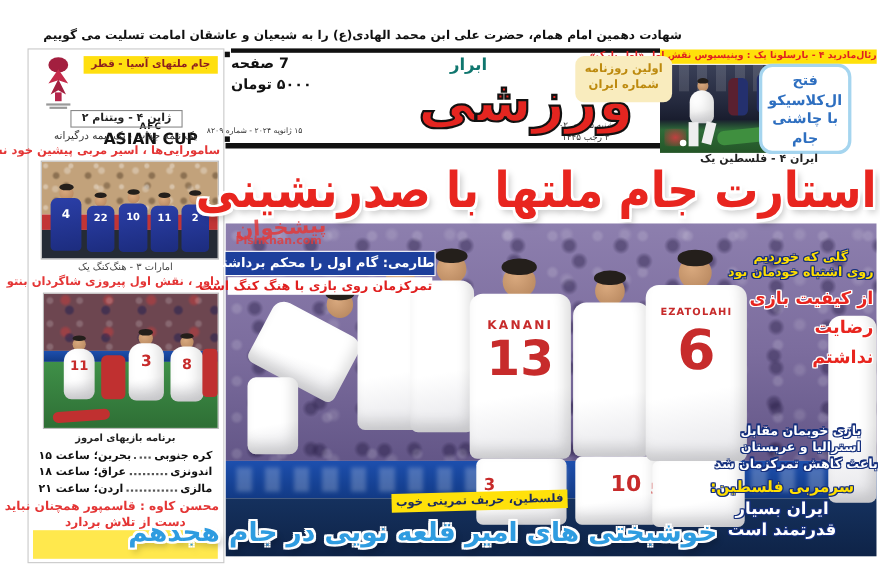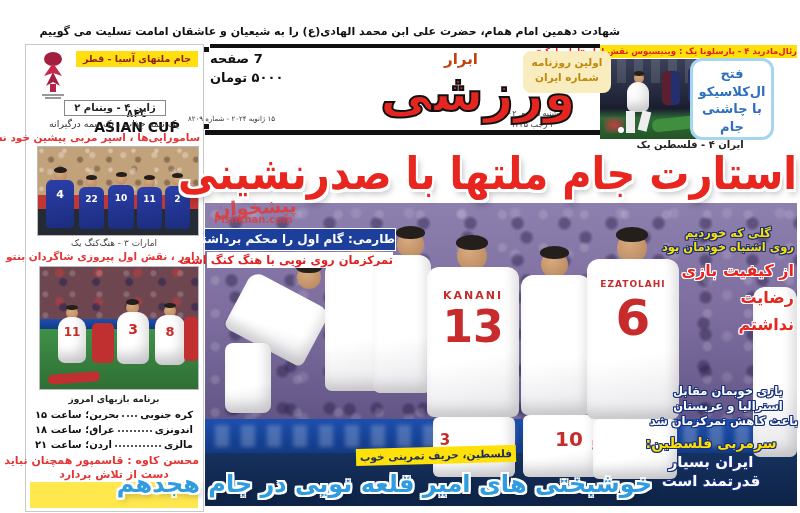--- a/index.html
+++ b/index.html
@@ -171,21 +171,21 @@
   <div class="abs ctr rtl" style="left:4px;top:437px;width:168px;height:26px;background:#ffe84d;">
     <div class="b nowrap" style="font-size:8.5px;color:#333;line-height:11px;margin-top:40px;">هندبال قهرمانی آسیا</div>
     <div class="b nowrap" style="font-size:10.5px;color:#111;line-height:13px;">گذر از دیوار چین با درخشش سیاوشی</div>
   </div>
 </div>
 
 <div class="abs rtl b" style="left:210px;top:49px;width:92px;text-align:left;color:#111;font-size:13px;line-height:19px;">
   <div>7 صفحه</div>
   <div>۵۰۰۰ تومان</div>
 </div>
-<div class="abs ctr b" style="left:431px;top:50px;width:60px;font-size:15px;color:#c2410c;">ابرار</div>
+<div class="abs ctr b" style="left:396px;top:50px;width:60px;font-size:15px;color:#0f766e;">ابرار</div>
 <div class="abs ctr masthead-big" style="left:380px;top:53px;width:128px;height:82px;z-index:4;">ورزشی</div>
 <div class="abs ctr tagline-box" style="left:523px;top:51px;width:88px;height:38px;padding-top:4px;z-index:4;">
   <div class="nowrap rtl">اولین روزنامه</div>
   <div class="nowrap rtl">شماره ایران</div>
 </div>
 <div class="abs rtl" style="left:495px;top:108px;width:75px;text-align:center;font-size:8px;color:#333;line-height:11px;">
   <div class="nowrap">دوشنبه ۲۵ دی ۱۴۰۲</div>
   <div class="nowrap">۳ رجب ۱۴۴۵</div>
 </div>
 <div class="abs rtl nowrap" style="left:200px;top:115px;width:75px;font-size:7px;color:#333;">۱۵ ژانویه ۲۰۲۴ - شماره ۸۲۰۹</div>
@@ -260,21 +260,21 @@
   <div class="abs torso" style="left:388px;top:216px;width:84px;height:60px;border-radius:6px;"></div>
 
   <div class="abs torso" style="left:548px;top:84px;width:44px;height:170px;"></div>
 </div>
 
 <div class="abs" style="left:214px;top:196px;z-index:5;color:#e23b3b;">
   <div class="b rtl" style="font-size:19px;transform:rotate(-3deg);opacity:.85;">پیشخوان</div>
   <div class="b" style="font-size:10px;margin-top:-4px;opacity:.8;">Pishkhan.com</div>
 </div>
 <div class="abs ctr rtl b nowrap" style="left:205px;top:229px;width:190px;height:21px;background:#1d3f9c;color:#fff;font-size:12px;line-height:21px;z-index:5;box-shadow:0 0 0 1px #fff;">طارمی: گام اول را محکم برداشتیم</div>
-<div class="abs ctr rtl b nowrap" style="left:207px;top:252px;width:186px;height:16px;background:#fff;color:#e02020;font-size:11.5px;line-height:16px;z-index:5;">تمرکزمان روی نویی با هنگ کنگ است</div>
+<div class="abs ctr rtl b nowrap" style="left:207px;top:252px;width:186px;height:16px;background:#fff;color:#e02020;font-size:11.5px;line-height:16px;z-index:5;">تمرکزمان روی بازی با هنگ کنگ است</div>
 
 <div class="abs ctr rtl b ob" style="left:660px;top:226px;width:136px;color:#ffdf00;font-size:11.5px;line-height:14px;z-index:5;">
   <div class="nowrap">گلی که خوردیم</div>
   <div class="nowrap">روی اشتباه خودمان بود</div>
 </div>
 <div class="abs rtl b ow" style="left:686px;top:257px;width:108px;text-align:right;color:#e8251f;font-size:16px;line-height:27px;z-index:5;">
   <div class="nowrap">از کیفیت بازی</div>
   <div class="nowrap">رضایت</div>
   <div class="nowrap">نداشتم</div>
 </div>

